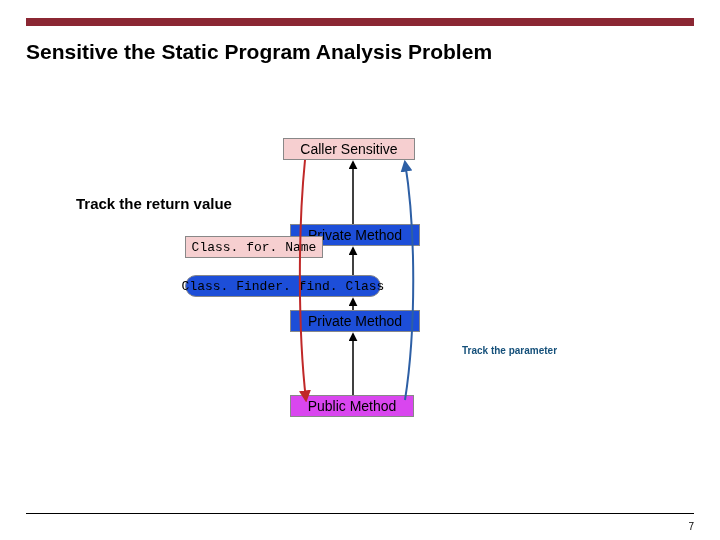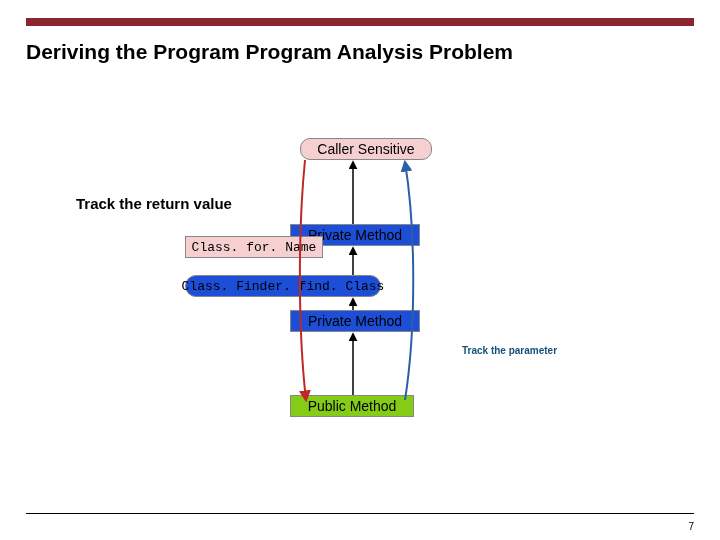--- a/index.html
+++ b/index.html
@@ -52,26 +52,26 @@
     display: flex;
     align-items: center;
     justify-content: center;
     padding: 3px 8px;
     white-space: nowrap;
   }
   .pink-box { background: #f6cfd0; }
   .blue-box { background: #1d4ed8; }
   .mono { font-family: "Courier New", monospace; font-size: 13px; }
 
-  .box-caller   { left: 300px; top: 138px; width: 132px; height: 22px; border-radius: 10px; }
+  .box-caller   { left: 283px; top: 138px; width: 132px; height: 22px; }
   .box-priv1    { left: 290px; top: 224px; width: 130px; height: 22px; }
   .box-forname  { left: 185px; top: 236px; width: 138px; height: 22px; }
   .box-finder   { left: 185px; top: 275px; width: 196px; height: 22px; border-radius: 11px; }
   .box-priv2    { left: 290px; top: 310px; width: 130px; height: 22px; }
-  .box-public   { left: 290px; top: 395px; width: 124px; height: 22px; background:#84cc16; }
+  .box-public   { left: 290px; top: 395px; width: 124px; height: 22px; background:#d946ef; }
 
   .label-return {
     position: absolute;
     left: 76px; top: 195px;
     font-size: 15px; font-weight: bold; color: #000;
   }
   .label-param {
     position: absolute;
     left: 462px; top: 345px;
     font-size: 10px; font-weight: bold; color: #15507a;
@@ -83,21 +83,21 @@
     left: 0; top: 0;
     width: 720px; height: 540px;
     pointer-events: none;
   }
 </style>
 </head>
 <body>
 
 <div class="top-bar"></div>
 
-<div class="title">Deriving the Program Program Analysis Problem</div>
+<div class="title">Sensitive the Static Program Analysis Problem</div>
 
 <div class="label-return">Track the return value</div>
 <div class="label-param">Track the parameter</div>
 
 <div class="box pink-box box-caller">Caller Sensitive</div>
 <div class="box blue-box box-priv1">Private Method</div>
 <div class="box pink-box mono box-forname">Class. for. Name</div>
 <div class="box blue-box mono box-finder">Class. Finder. find. Class</div>
 <div class="box blue-box box-priv2">Private Method</div>
 <div class="box blue-box box-public">Public Method</div>

